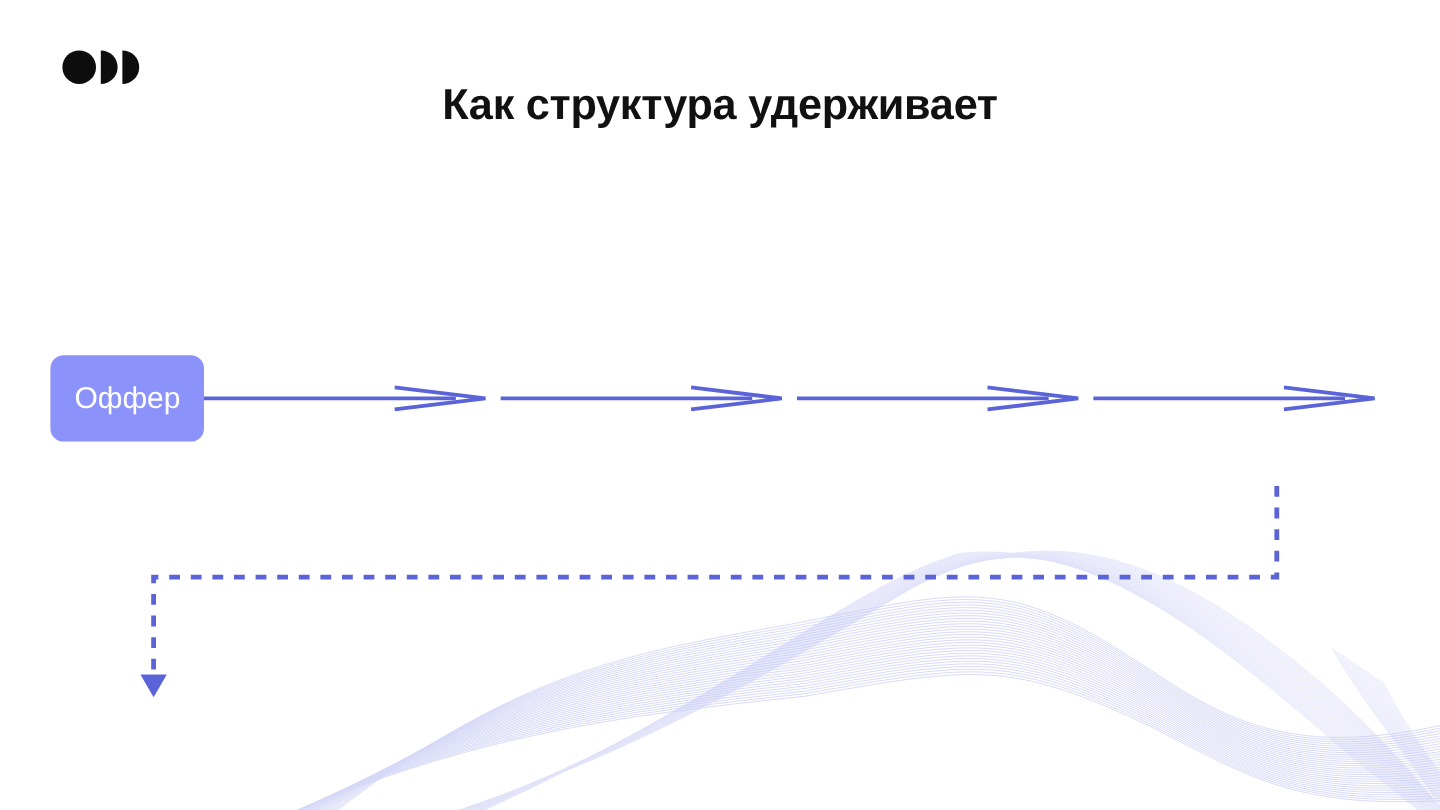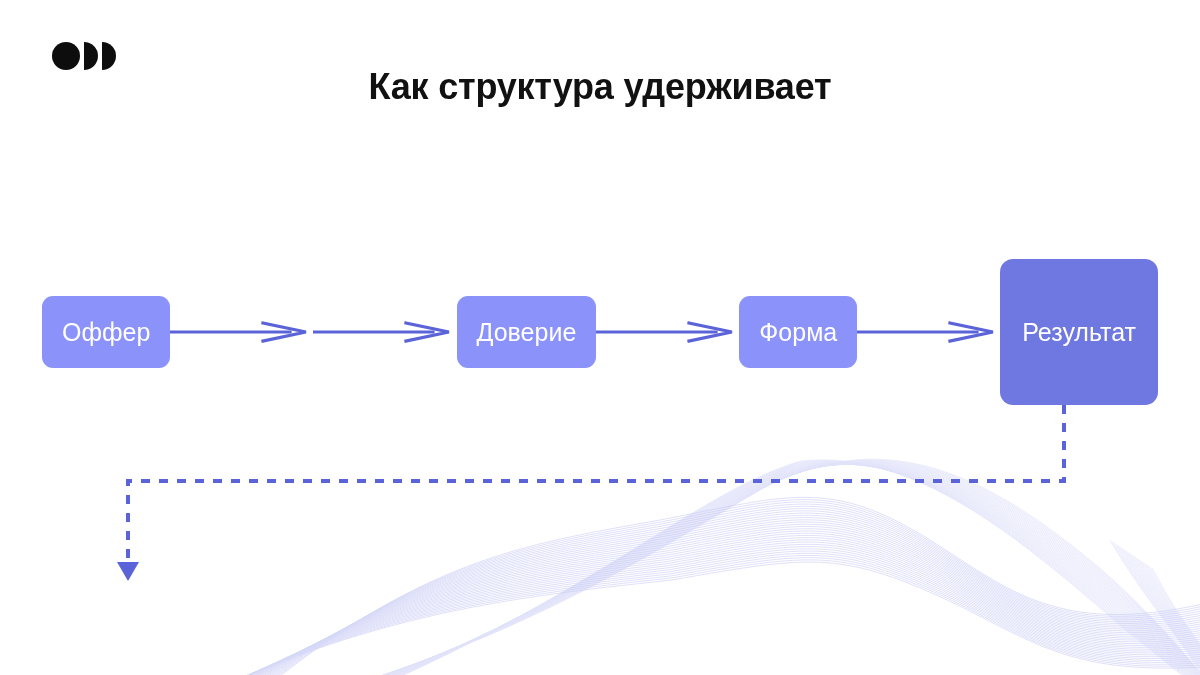--- a/index.html
+++ b/index.html
@@ -252,36 +252,27 @@
           <path d="M 0 13 L 34 13" stroke="#5b63d8" stroke-width="3" fill="none"></path>
           <path d="M 26 4 L 38 13 L 26 22" stroke="#5b63d8" stroke-width="3.2" stroke-linecap="square" stroke-linejoin="miter" fill="none" vector-effect="non-scaling-stroke"></path>
         </svg>
       </div>
       <div class="flow-arrow">
         <svg viewBox="0 0 40 26" preserveAspectRatio="none">
           <path d="M 0 13 L 34 13" stroke="#5b63d8" stroke-width="3" fill="none"></path>
           <path d="M 26 4 L 38 13 L 26 22" stroke="#5b63d8" stroke-width="3.2" stroke-linecap="square" stroke-linejoin="miter" fill="none" vector-effect="non-scaling-stroke"></path>
         </svg>
       </div>
-      <div class="flow-node step">
-        <span>Доверие</span>
-      </div>
-      <div class="flow-arrow">
-        <svg viewBox="0 0 40 26" preserveAspectRatio="none">
-          <path d="M 0 13 L 34 13" stroke="#5b63d8" stroke-width="3" fill="none"></path>
-          <path d="M 26 4 L 38 13 L 26 22" stroke="#5b63d8" stroke-width="3.2" stroke-linecap="square" stroke-linejoin="miter" fill="none" vector-effect="non-scaling-stroke"></path>
-        </svg>
-      </div>
-      <div class="flow-node step">
-        <span>Форма</span>
-      </div>
-      <div class="flow-arrow">
-        <svg viewBox="0 0 40 26" preserveAspectRatio="none">
-          <path d="M 0 13 L 34 13" stroke="#5b63d8" stroke-width="3" fill="none"></path>
-          <path d="M 26 4 L 38 13 L 26 22" stroke="#5b63d8" stroke-width="3.2" stroke-linecap="square" stroke-linejoin="miter" fill="none" vector-effect="non-scaling-stroke"></path>
-        </svg>
-      </div>
-      <div class="flow-node result">
-        <span>Результат</span>
+      <div class="flow-arrow">
+        <svg viewBox="0 0 40 26" preserveAspectRatio="none">
+          <path d="M 0 13 L 34 13" stroke="#5b63d8" stroke-width="3" fill="none"></path>
+          <path d="M 26 4 L 38 13 L 26 22" stroke="#5b63d8" stroke-width="3.2" stroke-linecap="square" stroke-linejoin="miter" fill="none" vector-effect="non-scaling-stroke"></path>
+        </svg>
+      </div>
+      <div class="flow-arrow">
+        <svg viewBox="0 0 40 26" preserveAspectRatio="none">
+          <path d="M 0 13 L 34 13" stroke="#5b63d8" stroke-width="3" fill="none"></path>
+          <path d="M 26 4 L 38 13 L 26 22" stroke="#5b63d8" stroke-width="3.2" stroke-linecap="square" stroke-linejoin="miter" fill="none" vector-effect="non-scaling-stroke"></path>
+        </svg>
       </div>
     </div>
 
 </div>
 
 </body></html>

